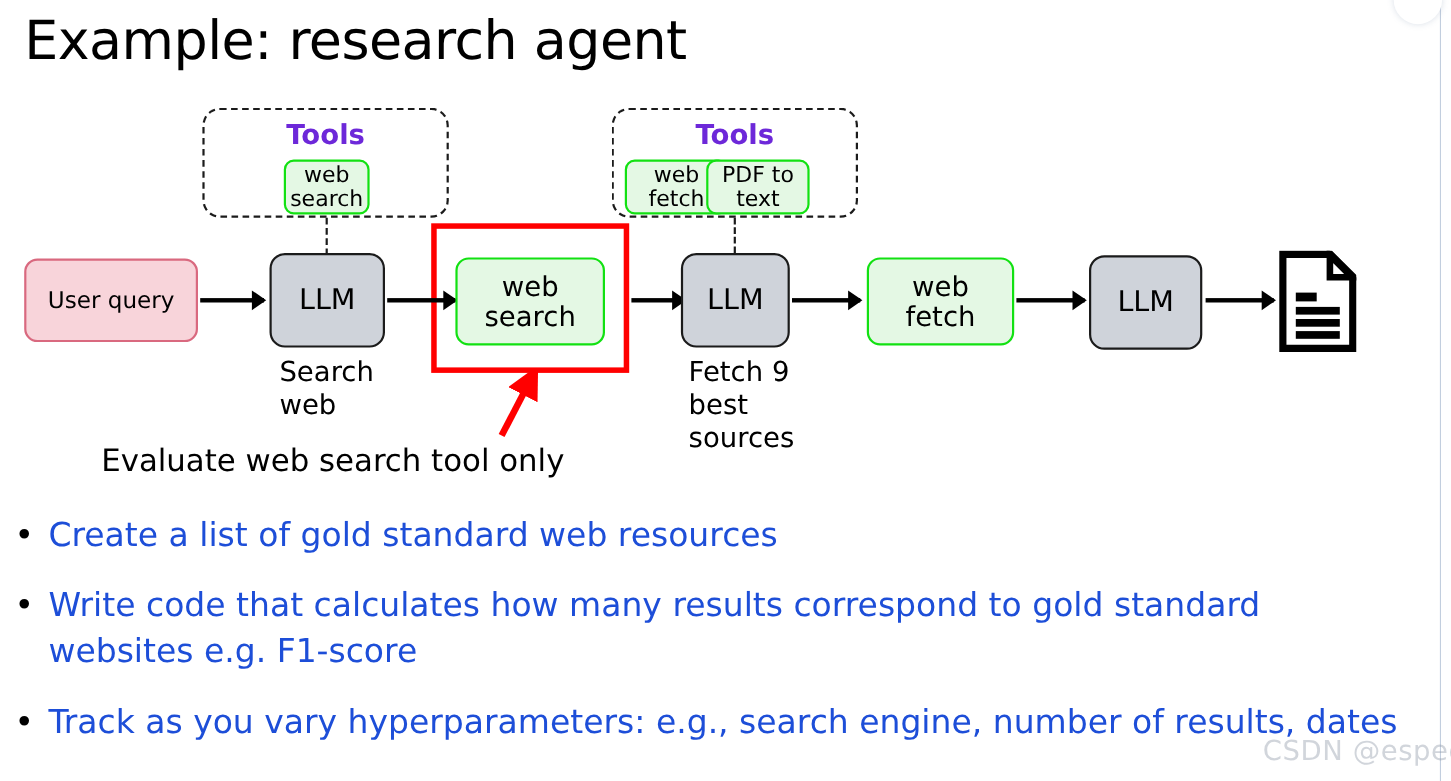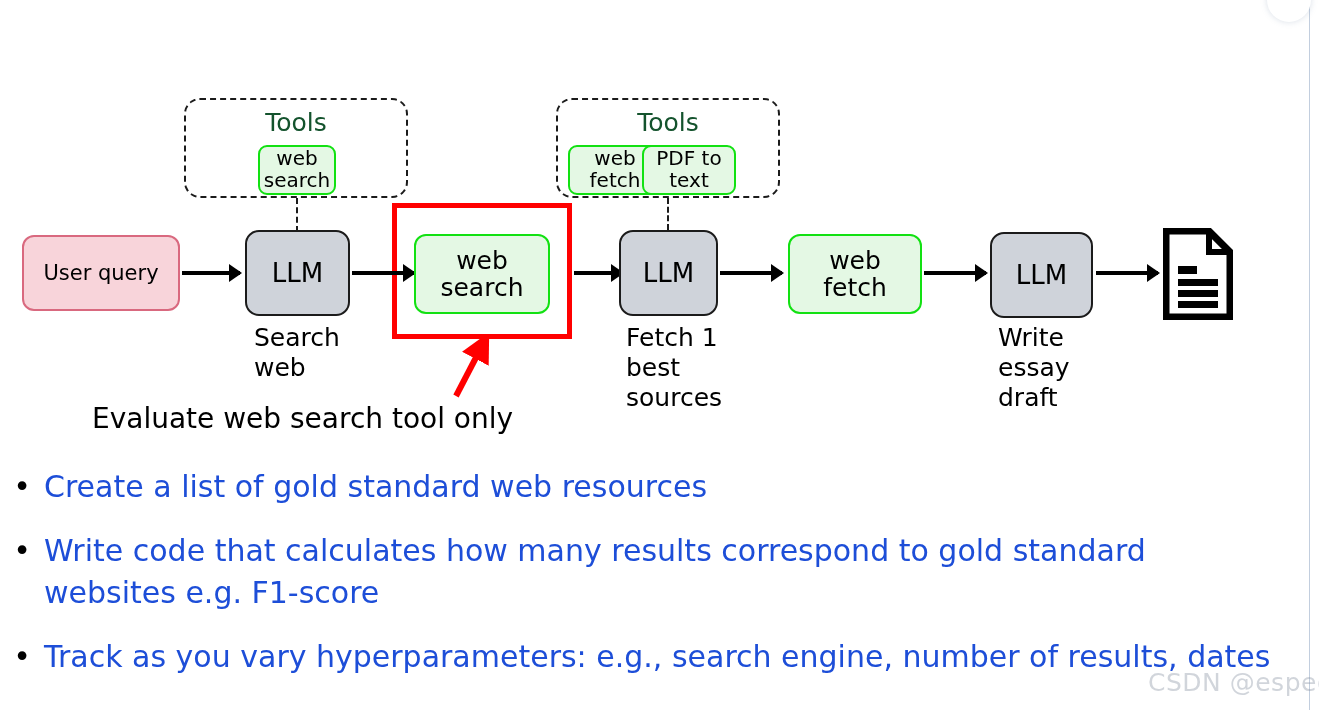--- a/index.html
+++ b/index.html
@@ -102,21 +102,22 @@
     border: 2.5px dashed #1b1b1b;
     border-radius: 16px;
     background: transparent;
   }
   .tools-label {
     position: absolute;
     width: 100%;
     text-align: center;
     top: 8px;
     font-size: 25px;
-    color: #14532d;
+    color: #6d28d9;
+    font-weight: bold;
   }
 
   
   .caption {
     position: absolute;
     font-size: 25px;
     line-height: 30px;
     white-space: pre-line;
     color: #000;
     text-align: left;
@@ -214,20 +215,21 @@
 <body>
 
 <div class="slide">
 
   <div class="page-edge"></div>
 
   <div class="corner-badge">
     
   </div>
 
+  <div class="slide-title">Example: research agent</div>
 
   <div class="tools-box" style="left:184px; top:98px; width:224px; height:100px;">
     <div class="tools-label">Tools</div>
   </div>
   <div class="node green small" style="left:258px; top:145px; width:78px; height:50px;">web
 search</div>
 
   <div class="vconnect" style="left:296px; top:198px; height:34px;"></div>
 
   <div class="tools-box" style="left:556px; top:98px; width:224px; height:100px;">
@@ -251,35 +253,32 @@
 web</div>
 
   <div class="arrow" style="left:352px; top:271px; width:62px;"></div>
 
   <div class="node green" style="left:414px; top:234px; width:136px; height:80px;">web
 search</div>
 
   <div class="arrow" style="left:574px; top:271px; width:48px;"></div>
 
   <div class="node gray" style="left:619px; top:230px; width:99px; height:86px;">LLM</div>
-  <div class="caption" style="left:626px; top:323px; width:150px;">Fetch 1
+  <div class="caption" style="left:626px; top:323px; width:150px;">Fetch 9
 best
 sources</div>
 
   <div class="arrow" style="left:720px; top:271px; width:62px;"></div>
 
   <div class="node green" style="left:788px; top:234px; width:134px; height:80px;">web
 fetch</div>
 
   <div class="arrow" style="left:924px; top:271px; width:62px;"></div>
 
   <div class="node gray" style="left:990px; top:232px; width:103px; height:86px;">LLM</div>
-  <div class="caption" style="left:998px; top:323px; width:150px;">Write
-essay
-draft</div>
 
   <div class="arrow" style="left:1096px; top:271px; width:62px;"></div>
 
   <div class="doc-icon" style="left:1163px; top:228px;">
     <svg width="70" height="92" viewBox="0 0 70 92" xmlns="http://www.w3.org/2000/svg">
       <path d="M3 3 H46 L67 24 V89 H3 Z" fill="#ffffff" stroke="#000000" stroke-width="7"></path>
       <path d="M46 4 V24 H66 Z" fill="#ffffff" stroke="#000000" stroke-width="6" stroke-linejoin="miter"></path>
       <rect x="15" y="38" width="19" height="8" fill="#000000"></rect>
       <rect x="15" y="51" width="40" height="7" fill="#000000"></rect>
       <rect x="15" y="62" width="40" height="7" fill="#000000"></rect>

